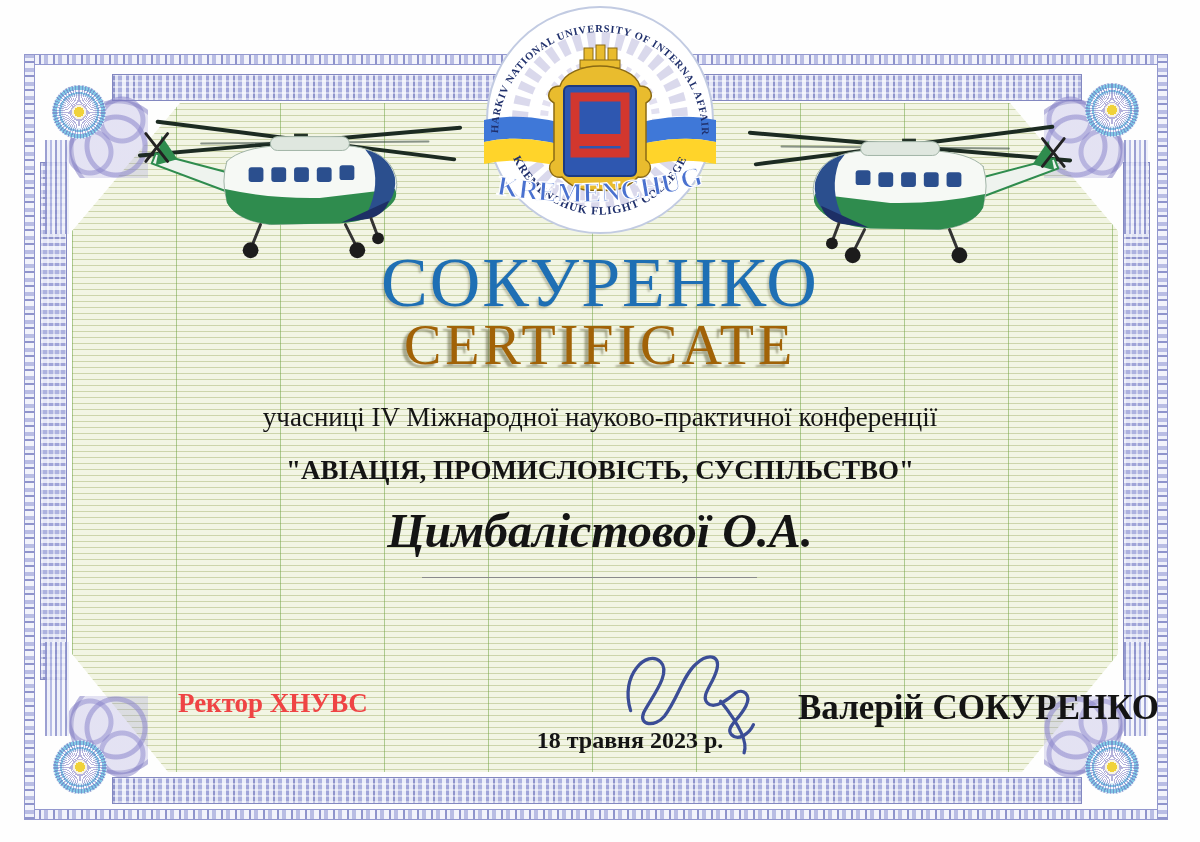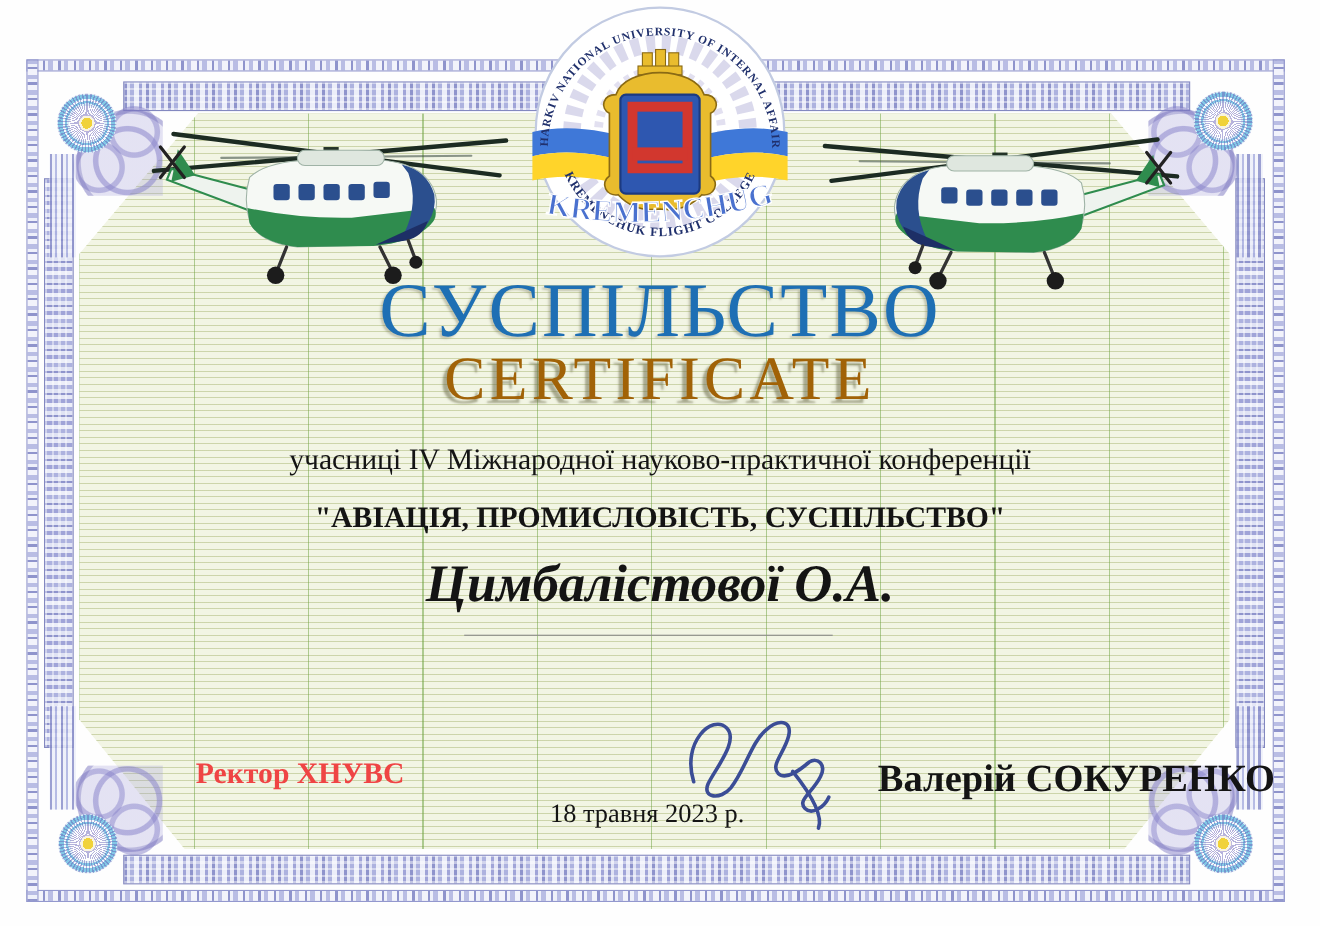--- a/index.html
+++ b/index.html
@@ -84,21 +84,21 @@
   .title{top:243px;font-size:70px;letter-spacing:2px;color:#1e6fb4;
          text-shadow:-2px 2px 2px rgba(110,110,80,.35);}
   .subtitle{top:313px;font-size:56px;letter-spacing:4px;color:#a16207;
          text-shadow:-4px 3px 2px rgba(108,108,72,.55);}
   .participant{top:402px;font-size:27px;}
   .conference{top:455px;font-size:27px;font-weight:bold;}
   .name{top:503px;font-size:48px;font-weight:bold;font-style:italic;}
   .rule{position:absolute;left:422px;top:577px;width:335px;height:1px;background:#8a8a8a;z-index:6;}
   .signer-title{position:absolute;left:178px;top:688px;font-size:27px;font-weight:bold;z-index:6;color:#ef4444;}
   .signer-name{position:absolute;left:798px;top:688px;font-size:35px;font-weight:bold;z-index:6;color:#141414;}
-  .date{position:absolute;left:500px;width:260px;top:727px;font-size:24px;z-index:6;color:#141414;}
+  .date{position:absolute;left:500px;width:260px;top:727px;text-align:center;font-size:24px;z-index:6;color:#141414;font-weight:bold;}
 </style>
 </head>
 <body>
 
 <div class="page">
 
   <div class="field"></div>
 
   <div class="chain h top"></div>
   <div class="chain h bottom"></div>
@@ -215,21 +215,21 @@
       <textPath href="#arcTop" startOffset="50%" text-anchor="middle">KHARKIV NATIONAL UNIVERSITY OF INTERNAL AFFAIRS</textPath>
     </text>
     <text font-size="11.5" font-weight="bold" fill="#20306c" letter-spacing="1">
       <textPath href="#arcBottom" startOffset="50%" text-anchor="middle">KREMENCHUK FLIGHT COLLEGE</textPath>
     </text>
     <text font-size="28" font-weight="bold" fill="#4a71cf" stroke="#ffffff" stroke-width="1.2">
       <textPath href="#arcName" startOffset="50%" text-anchor="middle">KREMENCHUG</textPath>
     </text>
   </svg>
 
-  <div class="txt title">СУСПІЛЬСТВО</div>
+  <div class="txt title">СОКУРЕНКО</div>
   <div class="txt subtitle">CERTIFICATE</div>
   <div class="txt participant">учасниці IV Міжнародної науково-практичної конференції</div>
   <div class="txt conference">"АВІАЦІЯ, ПРОМИСЛОВІСТЬ, СУСПІЛЬСТВО"</div>
   <div class="txt name">Цимбалістової О.А.</div>
   <div class="rule"></div>
 
   <div class="signer-title">Ректор ХНУВС</div>
   <div class="signer-name">Валерій СОКУРЕНКО</div>
 
   <svg class="sig" viewBox="0 0 160 120">

